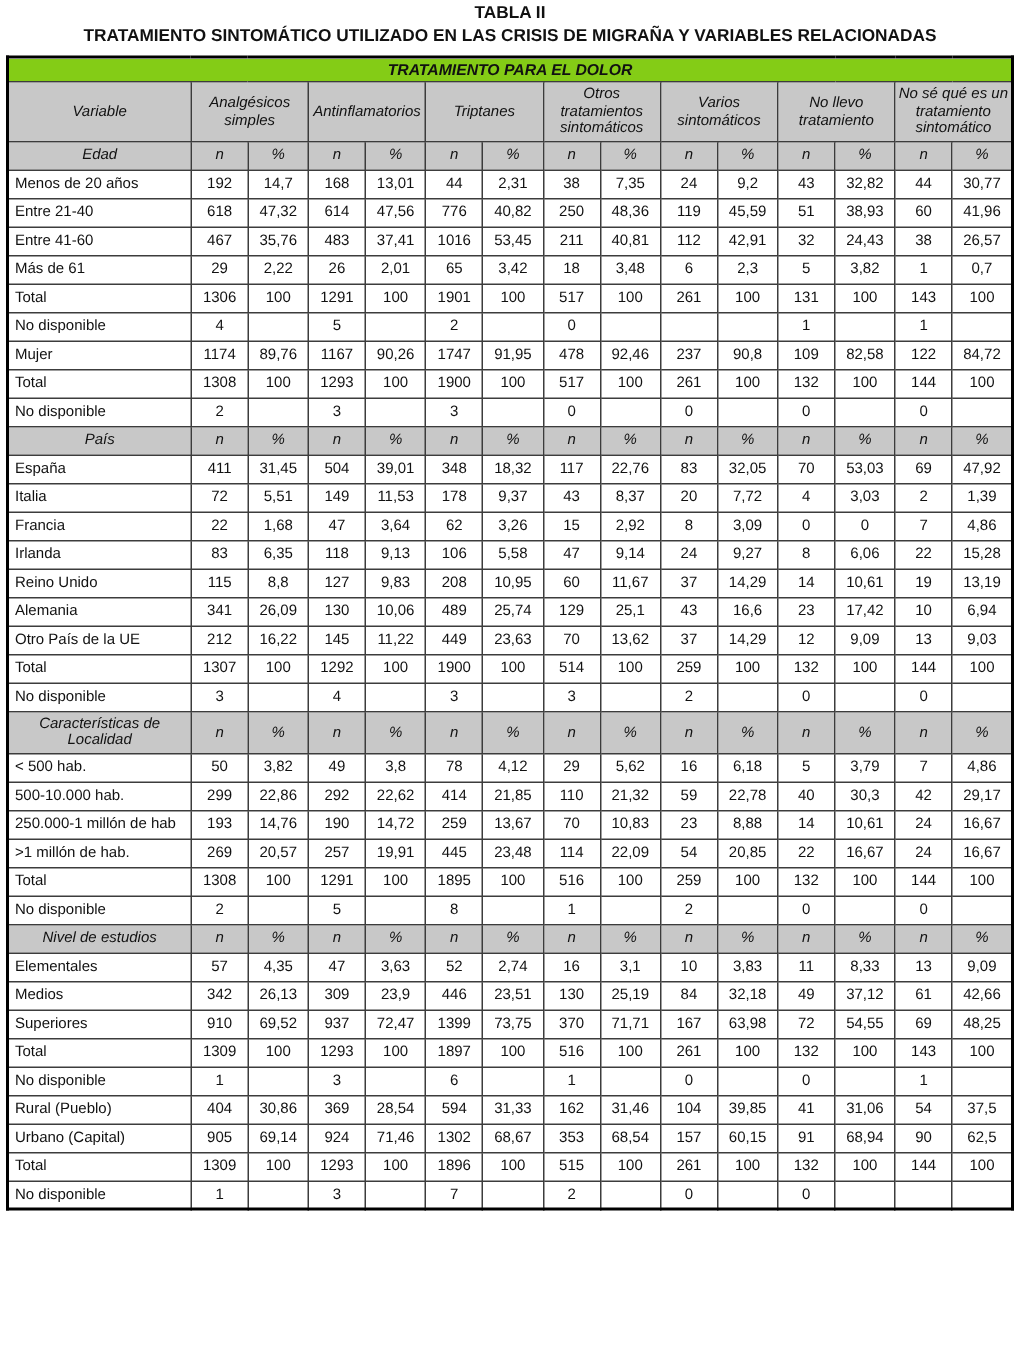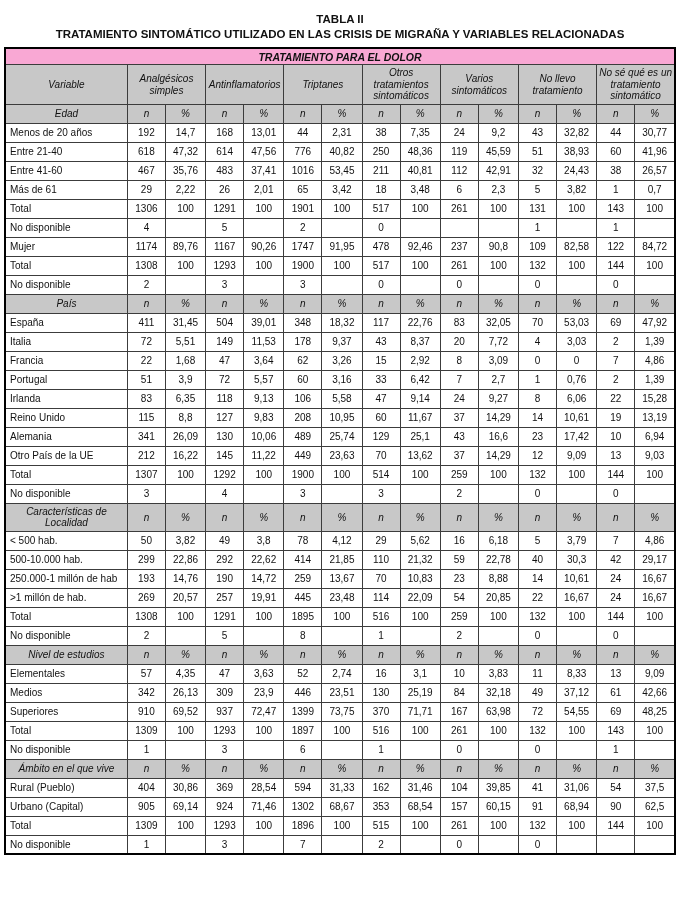--- a/index.html
+++ b/index.html
@@ -2,34 +2,34 @@
 <html><head>
 <meta charset="utf-8">
 <style>
   * { box-sizing: border-box; }
   html, body { margin: 0; padding: 0; }
   body {
     width: 680px; height: 907px; background: #ffffff;
     font-family: "Liberation Sans", "DejaVu Sans", sans-serif;
     color: #111111;
   }
-  .page { padding: 12px 4px 0 4px; }
+  .page { padding: 2px 4px 0 4px; }
   .title, .subtitle {
     text-align: center; font-weight: bold; font-size: 11.5px; line-height: 1.3;
   }
   table {
     border-collapse: collapse; table-layout: fixed; width: 672px;
     margin-top: 5px; border: 2px solid #000000;
   }
   td {
     border: 1px solid #3c3c3c; font-size: 10px; line-height: 1.15;
     padding: 2px 1px; text-align: center; vertical-align: middle;
     height: 19px; overflow: hidden;
   }
-  .band  { background: #f9a8d4; font-style: italic; font-weight: bold; font-size: 10.5px; height: 17px; padding: 1px; }
+  .band  { background: #84cc16; font-style: italic; font-weight: bold; font-size: 10.5px; height: 17px; padding: 1px; }
   .colhead { background: #c8c8c8; font-style: italic; }
   .sect  { background: #c8c8c8; font-style: italic; }
   td.rowlabel { text-align: left; padding-left: 4px; }
   td.sect-name { }
 </style>
 </head>
 <body>
 
 <div class="page">
   <div class="title">TABLA II</div>
@@ -299,37 +299,20 @@
           <td>15</td>
           <td>2,92</td>
           <td>8</td>
           <td>3,09</td>
           <td>0</td>
           <td>0</td>
           <td>7</td>
           <td>4,86</td>
         </tr>
         <tr>
-          <td class="rowlabel">Portugal</td>
-          <td>51</td>
-          <td>3,9</td>
-          <td>72</td>
-          <td>5,57</td>
-          <td>60</td>
-          <td>3,16</td>
-          <td>33</td>
-          <td>6,42</td>
-          <td>7</td>
-          <td>2,7</td>
-          <td>1</td>
-          <td>0,76</td>
-          <td>2</td>
-          <td>1,39</td>
-        </tr>
-        <tr>
           <td class="rowlabel">Irlanda</td>
           <td>83</td>
           <td>6,35</td>
           <td>118</td>
           <td>9,13</td>
           <td>106</td>
           <td>5,58</td>
           <td>47</td>
           <td>9,14</td>
           <td>24</td>
@@ -639,37 +622,20 @@
           <td>1</td>
           <td></td>
           <td>0</td>
           <td></td>
           <td>0</td>
           <td></td>
           <td>1</td>
           <td></td>
         </tr>
         <tr>
-          <td class="sect sect-name">Ámbito en el que vive</td>
-          <td class="sect">n</td>
-          <td class="sect">%</td>
-          <td class="sect">n</td>
-          <td class="sect">%</td>
-          <td class="sect">n</td>
-          <td class="sect">%</td>
-          <td class="sect">n</td>
-          <td class="sect">%</td>
-          <td class="sect">n</td>
-          <td class="sect">%</td>
-          <td class="sect">n</td>
-          <td class="sect">%</td>
-          <td class="sect">n</td>
-          <td class="sect">%</td>
-        </tr>
-        <tr>
           <td class="rowlabel">Rural (Pueblo)</td>
           <td>404</td>
           <td>30,86</td>
           <td>369</td>
           <td>28,54</td>
           <td>594</td>
           <td>31,33</td>
           <td>162</td>
           <td>31,46</td>
           <td>104</td>

